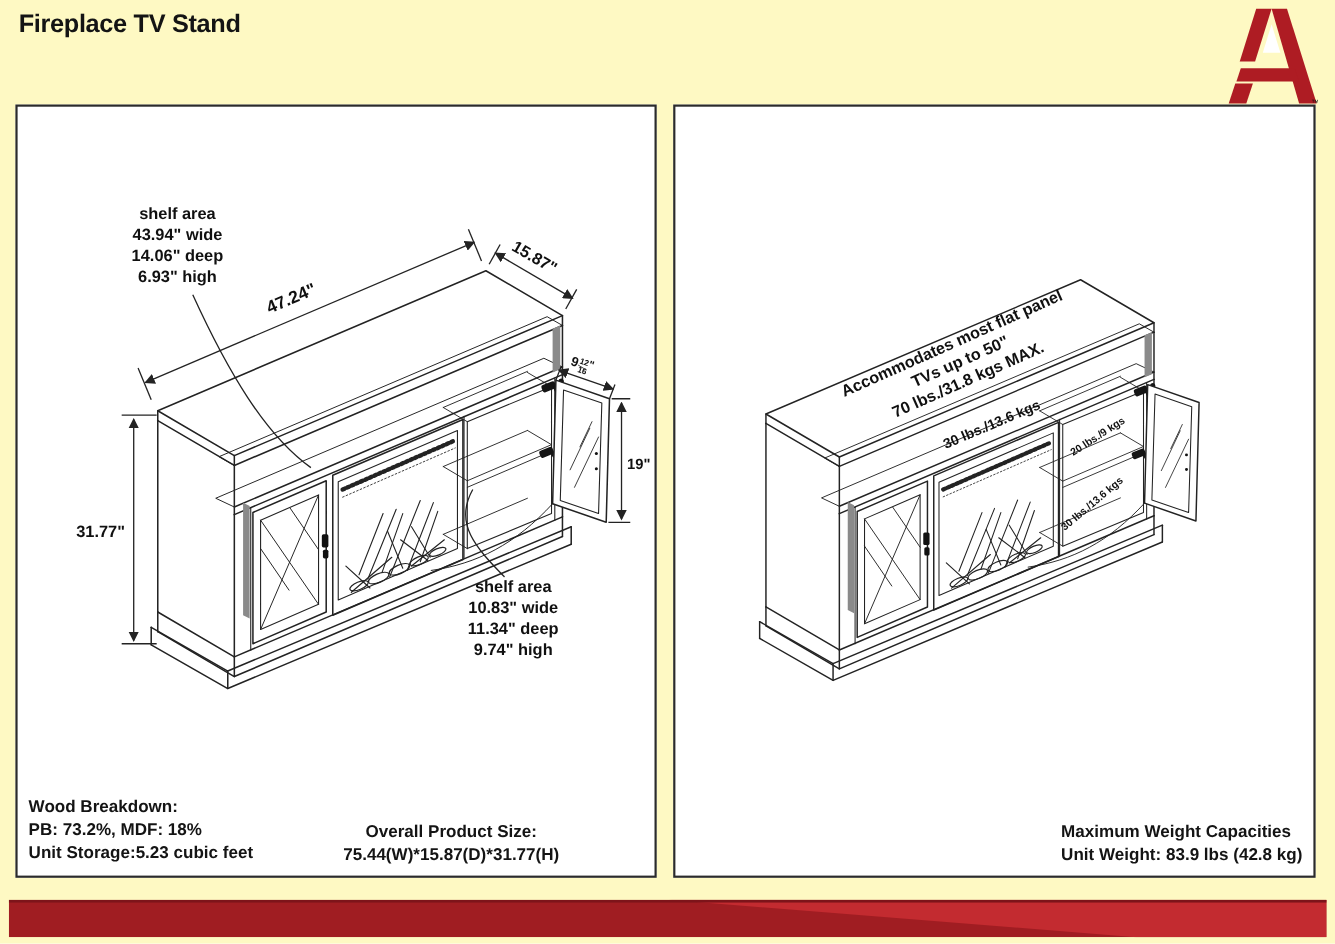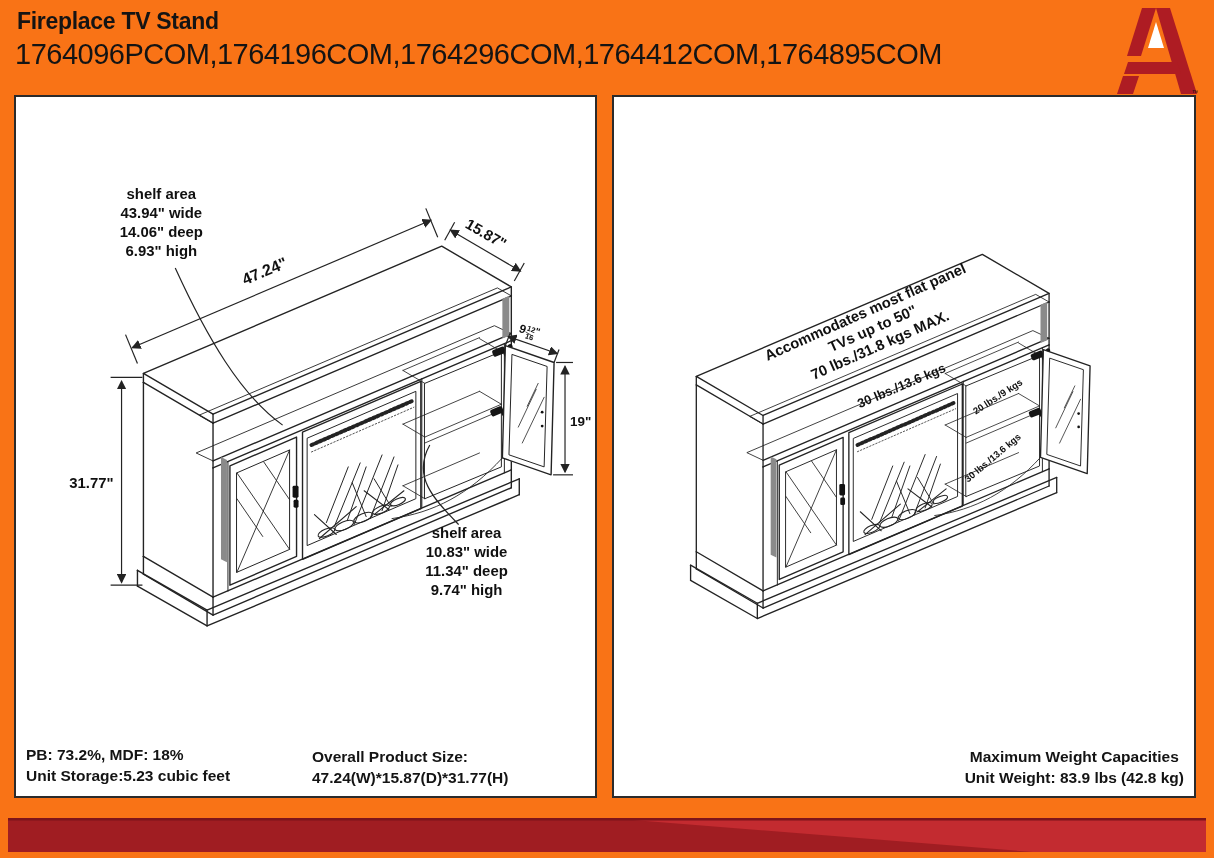--- a/index.html
+++ b/index.html
@@ -1,33 +1,33 @@
 <!DOCTYPE html>
 <html><head>
 <meta charset="utf-8">
 <style>
   html,body{margin:0;padding:0;background:#fff;}
-  .page{position:relative;width:1214px;height:858px;background:#f97316;overflow:hidden;
+  .page{position:relative;width:1214px;height:858px;background:#fef9c3;overflow:hidden;
         font-family:"Liberation Sans",sans-serif;color:#141414;}
   
   .hdr-title{position:absolute;left:17px;top:8px;font-size:23px;font-weight:800;letter-spacing:-.3px;}
   .hdr-models{position:absolute;left:15px;top:38px;font-size:29px;font-weight:400;letter-spacing:-.5px;white-space:nowrap;}
   .logo{position:absolute;right:16px;top:6px;width:84px;height:88px;}
   
   .panel{position:absolute;top:95px;height:703px;border:2.5px solid #2b2b2b;background:#fff;box-sizing:border-box;}
   .panel-left{left:14px;width:583px;}
   .panel-right{left:612px;width:584px;}
   .panel svg.draw{position:absolute;left:0;top:0;width:100%;height:100%;}
   svg{font-family:"Liberation Sans",sans-serif;}
   svg text{fill:#101010;}
   
   .foot{position:absolute;font-size:15.5px;font-weight:700;line-height:21px;white-space:nowrap;}
   .foot-wood{left:10px;bottom:10px;}
-  .foot-size{left:296px;bottom:8px;}
-  .foot-weights{right:10px;bottom:8px;text-align:center;}
+  .foot-size{left:296px;bottom:8px;text-align:center;}
+  .foot-weights{right:10px;bottom:8px;text-align:left;}
   
   .redbar{position:absolute;left:8px;top:818px;width:1198px;height:34px;}
   .redbar svg{display:block;width:100%;height:100%;}
 </style>
 </head>
 <body>
 
 <svg width="0" height="0" style="position:absolute" aria-hidden="true">
 <defs>
 <g id="cab" stroke="#232323" stroke-width="1.4" fill="none" stroke-linejoin="round" stroke-linecap="round">
@@ -154,21 +154,20 @@
   <circle cx="529" cy="317" r="1.4" fill="#111" stroke="none"></circle>
   <circle cx="529" cy="331" r="1.4" fill="#111" stroke="none"></circle>
   <path d="M489,363 C455,400 420,418 378,424" stroke-width="0.9"></path>
 </g>
 </defs>
 </svg>
 
 <div class="page">
 
   <div class="hdr-title">Fireplace TV Stand</div>
-  <div class="hdr-models">1764096PCOM,1764196COM,1764296COM,1764412COM,1764895COM</div>
   <div class="logo">
     <svg viewBox="0 0 84 90">
       <g fill="#ae1c23" stroke="none">
         <polygon points="42,2 56,2 83,88 67,88"></polygon>
         <polygon points="28,2 42,2 27,50 13,50"></polygon>
         <polygon points="14,56 63,56 67,68 10,68"></polygon>
         <polygon points="9,70 25,70 19,88 3,88"></polygon>
       </g>
       <polygon points="42,16 50,42 34,42" fill="#fff"></polygon>
       <text x="78" y="89" font-size="7" fill="#777">™</text>
@@ -233,26 +232,27 @@
       </g>
       <g font-size="15" font-weight="700" text-anchor="middle">
         <text x="453" y="444">shelf area</text>
         <text x="453" y="463">10.83" wide</text>
         <text x="453" y="482">11.34" deep</text>
         <text x="453" y="501">9.74" high</text>
       </g>
     </svg>
 
     <div class="foot foot-wood">
+      <div>Wood Breakdown:</div>
       <div>PB: 73.2%, MDF: 18%</div>
       <div>Unit Storage:5.23 cubic feet</div>
     </div>
     <div class="foot foot-size">
       <div>Overall Product Size:</div>
-      <div>47.24(W)*15.87(D)*31.77(H)</div>
+      <div>75.44(W)*15.87(D)*31.77(H)</div>
     </div>
   </section>
 
   <section class="panel panel-right">
     <svg class="draw" viewBox="0 0 584 703">
       <g transform="translate(-40,14) scale(0.96)">
         <use href="#cab"></use>
 
         <g font-weight="600">
           <g transform="translate(313,228) rotate(-24)" text-anchor="middle" font-size="15.5">

